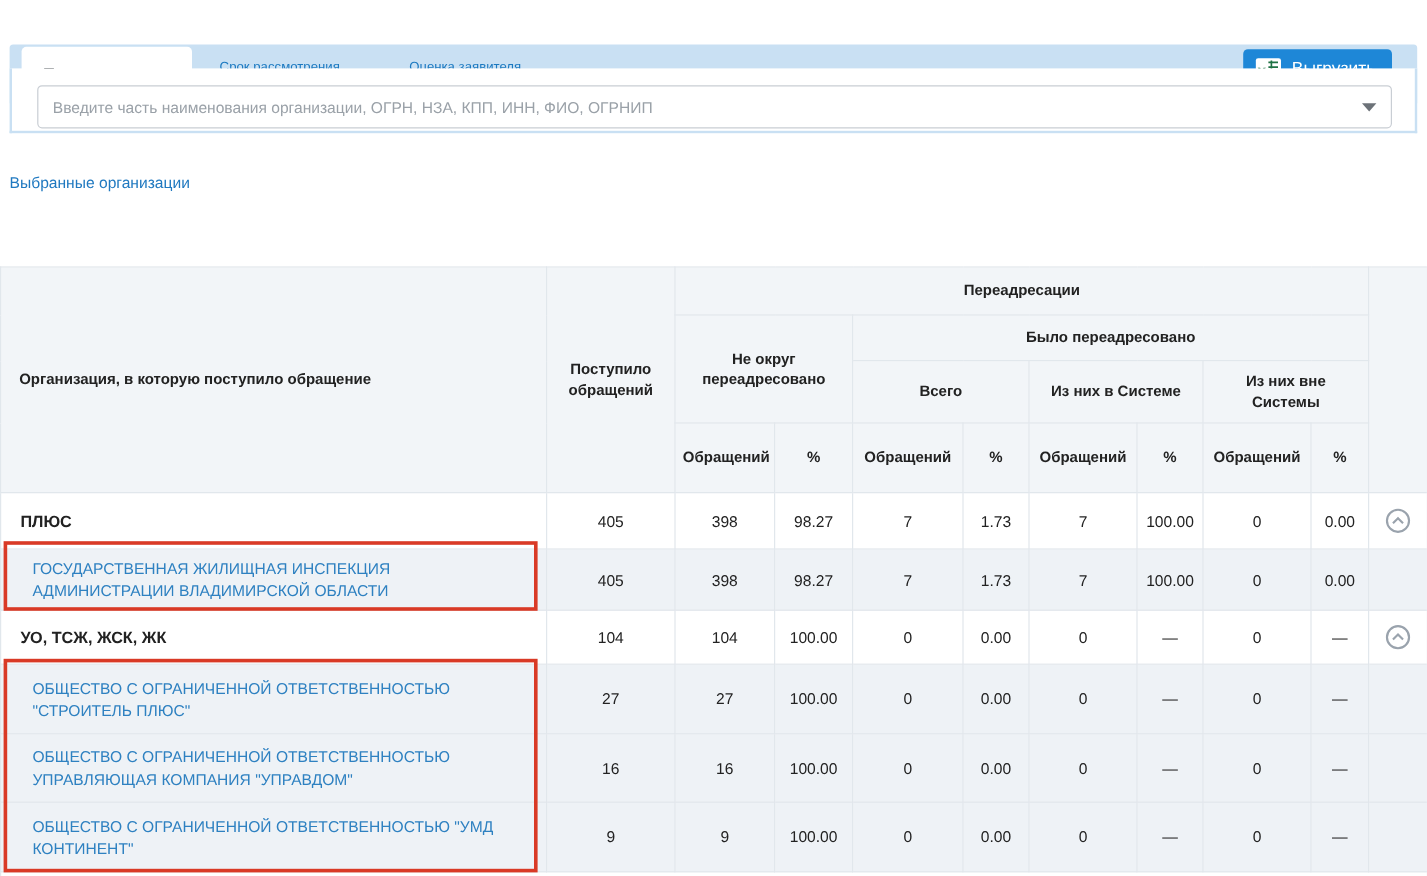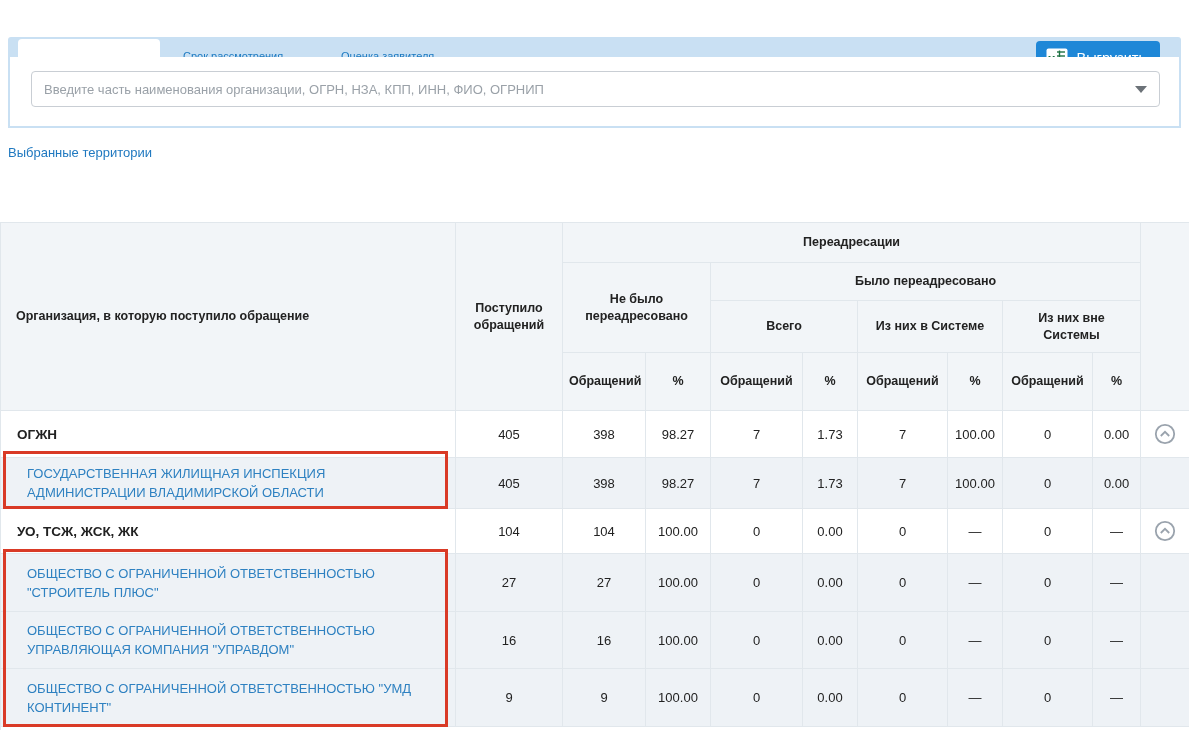--- a/index.html
+++ b/index.html
@@ -17,21 +17,21 @@
     font-size: 11px; color: #1b79c0; text-decoration: underline; cursor: pointer; }
   .tab-link.t2 { left: 175px; }
   .tab-link.t3 { left: 333px; }
 
   .export-btn { position: absolute; right: 21px; top: 4px; height: 33px;
     background: #1e87d7; border: none; border-radius: 4px; color: #ffffff;
     font-size: 14.5px; font-family: inherit; display: flex; align-items: center;
     gap: 9px; padding: 0 14px 0 10px; cursor: pointer; }
 
   
-  .search-panel { position: absolute; left: 8px; top: 57px; width: 1173px; height: 71px;
+  .search-panel { position: absolute; left: 8px; top: 57px; width: 1173px; height: 54px;
     background: #ffffff; border: 2px solid #c9e0f3; border-top: none; }
   .search-wrap { position: absolute; left: 21px; top: 14px; width: 1129px; height: 36px; }
   .search-input { width: 100%; height: 100%; border: 1px solid #c9ced4; border-radius: 4px;
     padding: 0 34px 0 12px; font-size: 13px; font-family: inherit; color: #333; outline: none; }
   .search-input::placeholder { color: #9aa1a8; }
   .caret { position: absolute; right: 13px; top: 15px; width: 0; height: 0;
     border-left: 6px solid transparent; border-right: 6px solid transparent;
     border-top: 7px solid #6c7278; cursor: pointer; }
 
   
@@ -91,21 +91,21 @@
   </div>
 
   <div class="search-panel">
     <div class="search-wrap">
       <input class="search-input" type="text" placeholder="Введите часть наименования организации, ОГРН, НЗА, КПП, ИНН, ФИО, ОГРНИП" style="">
       <span class="caret"></span>
     </div>
   </div>
 
   <div class="territories">
-    <div class="t-row"><span class="t-link">Выбранные территории</span></div>
+    <div class="t-row"><span class="t-link">Выбранные организации</span></div>
   </div>
 
   <table class="report">
     <colgroup>
       <col style="width:455px">
         <col style="width:107px">
       <col style="width:83px">
         <col style="width:65px">
       <col style="width:92px">
         <col style="width:55px">
@@ -116,42 +116,42 @@
       <col style="width:49px">
     </colgroup>
     <thead>
       <tr style="height:40px;">
         <th class="org-h" rowspan="4">Организация, в которую поступило обращение</th>
         <th rowspan="4">Поступило обращений</th>
         <th colspan="8">Переадресации</th>
         <th rowspan="4"></th>
       </tr>
       <tr style="height:38px;">
-        <th colspan="2" rowspan="2">Не было переадресовано</th>
+        <th colspan="2" rowspan="2">Не округ переадресовано</th>
         <th colspan="6">Было переадресовано</th>
       </tr>
       <tr style="height:52px;">
         <th colspan="2">Всего</th>
         <th colspan="2">Из них в Системе</th>
         <th colspan="2">Из них вне Системы</th>
       </tr>
       <tr style="height:58px;">
         <th>Обращений</th>
         <th>%</th>
         <th>Обращений</th>
         <th>%</th>
         <th>Обращений</th>
         <th>%</th>
         <th>Обращений</th>
         <th>%</th>
       </tr>
     </thead>
     <tbody>
       <tr class="row-group" style="height:47px;">
-        <td class="name">ОГЖН</td>
+        <td class="name">ПЛЮС</td>
         <td>405</td>
         <td>398</td>
         <td>98.27</td>
         <td>7</td>
         <td>1.73</td>
         <td>7</td>
         <td>100.00</td>
         <td>0</td>
         <td>0.00</td>
         <td class="chev-cell">

